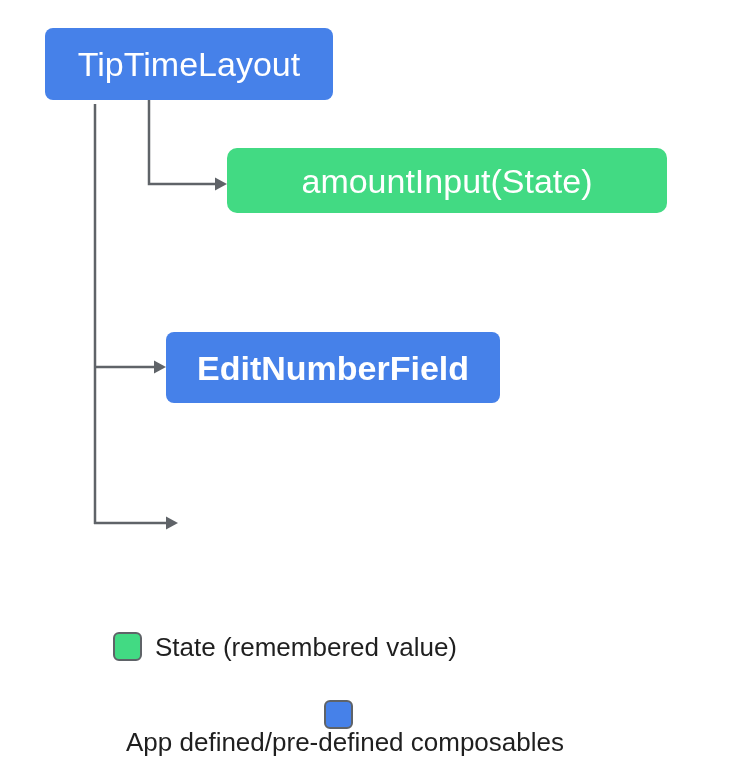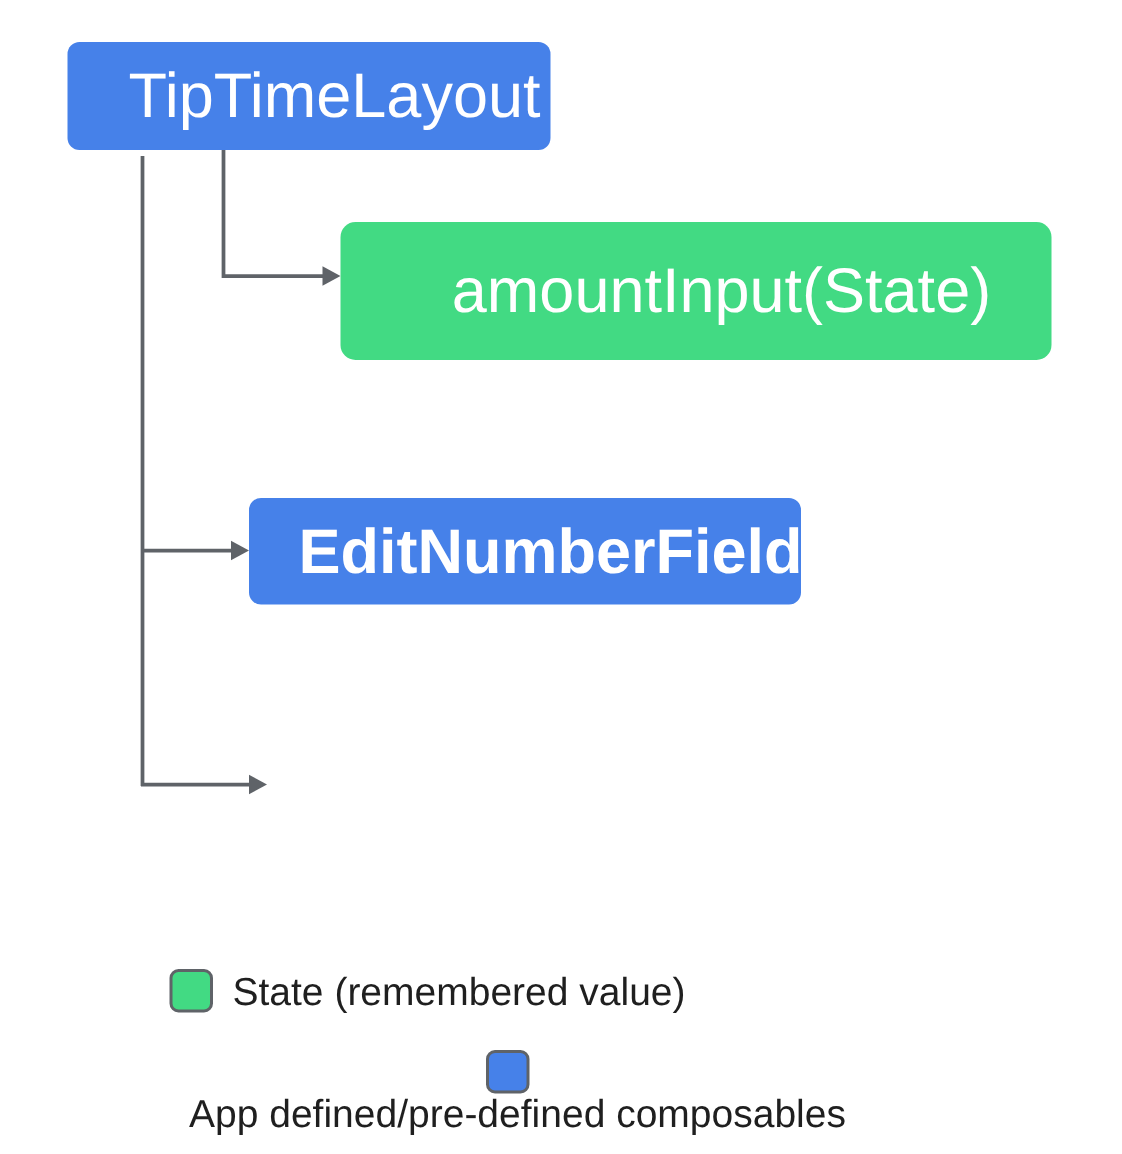--- a/index.html
+++ b/index.html
@@ -31,47 +31,46 @@
   .arrowhead {
     fill: var(--connector-gray, #5F6368);
     stroke: none;
   }
   .node {
     position: absolute;
     display: flex;
     align-items: center;
     justify-content: center;
     color: var(--node-text-white, #ffffff);
-    font-size: 42px;
+    font-size: 34px;
     line-height: 1;
     white-space: nowrap;
     letter-spacing: 0px;
-    padding-left: 34px;
   }
   .node-blue { background: var(--composable-blue, #4681E9); }
   .node-green { background: var(--state-green, #42DA83); }
 
   .node-tiptimelayout { left: 45px;  top: 28px;  width: 288px; height: 72px; border-radius: 8px; }
-  .node-amountinput   { left: 227px; top: 148px; width: 440px; height: 92px; border-radius: 10px; }
+  .node-amountinput   { left: 227px; top: 148px; width: 440px; height: 65px; border-radius: 10px; }
   .node-editnumber    { left: 166px; top: 332px; width: 334px; height: 71px; border-radius: 8px; font-weight: bold; }
   .node-textdisplay   { left: 178px; top: 489px; width: 489px; height: 72px; border-radius: 10px; }
 
   .legend {
     position: absolute;
     left: 113px;
     top: 632px;
     width: 560px;
   }
   .legend-row {
     position: absolute;
     left: 0;
     display: flex;
     align-items: center;
   }
-  .legend-row-state      { top: 14px; }
+  .legend-row-state      { top: 0px; }
   .legend-row-composable { top: 68px; flex-direction: column; }
   .swatch {
     box-sizing: border-box;
     width: 29px;
     height: 29px;
     border: 2.5px solid var(--connector-gray, #5F6368);
     border-radius: 6px;
     flex: 0 0 auto;
   }
   .swatch-green { background: var(--state-green, #42DA83); }

